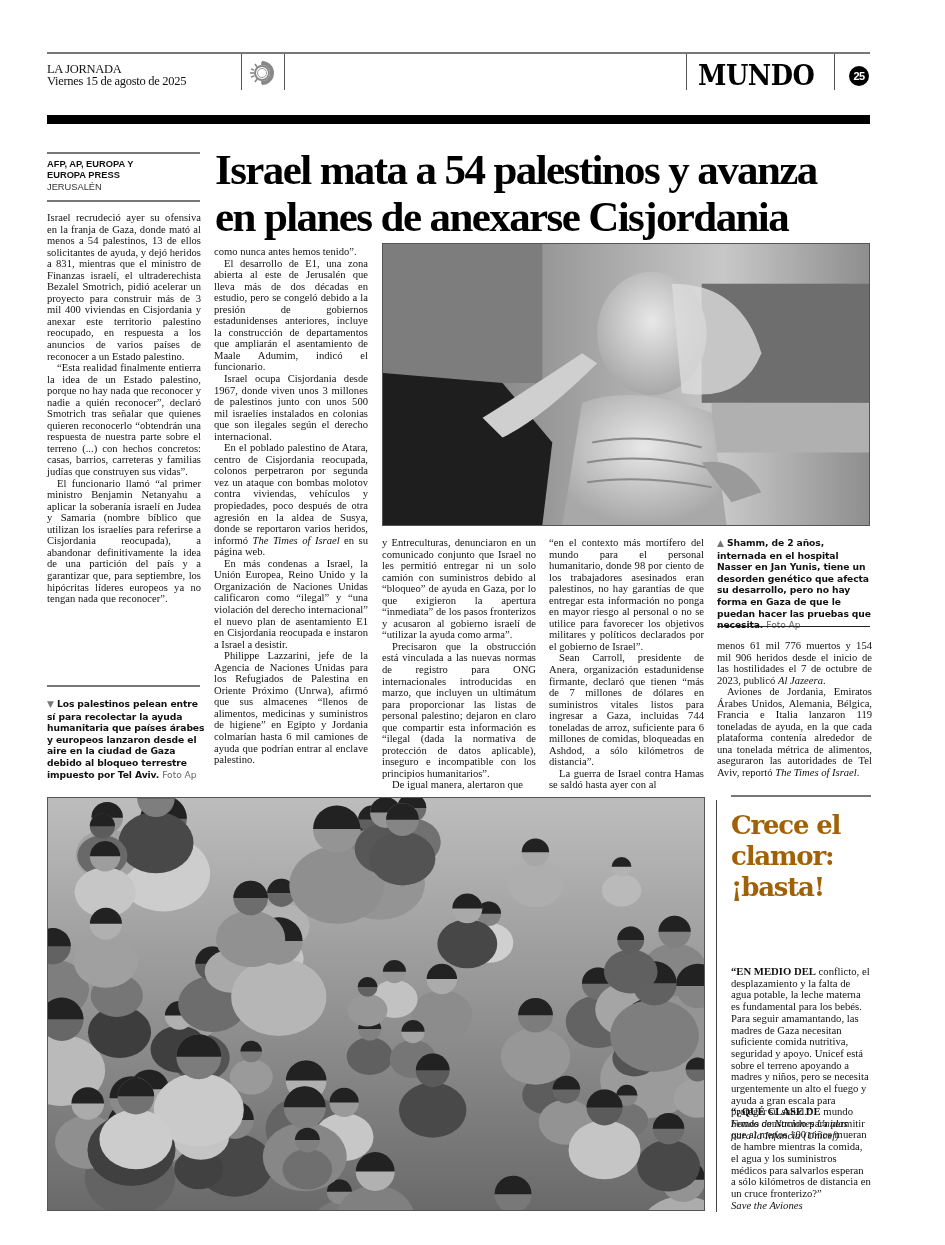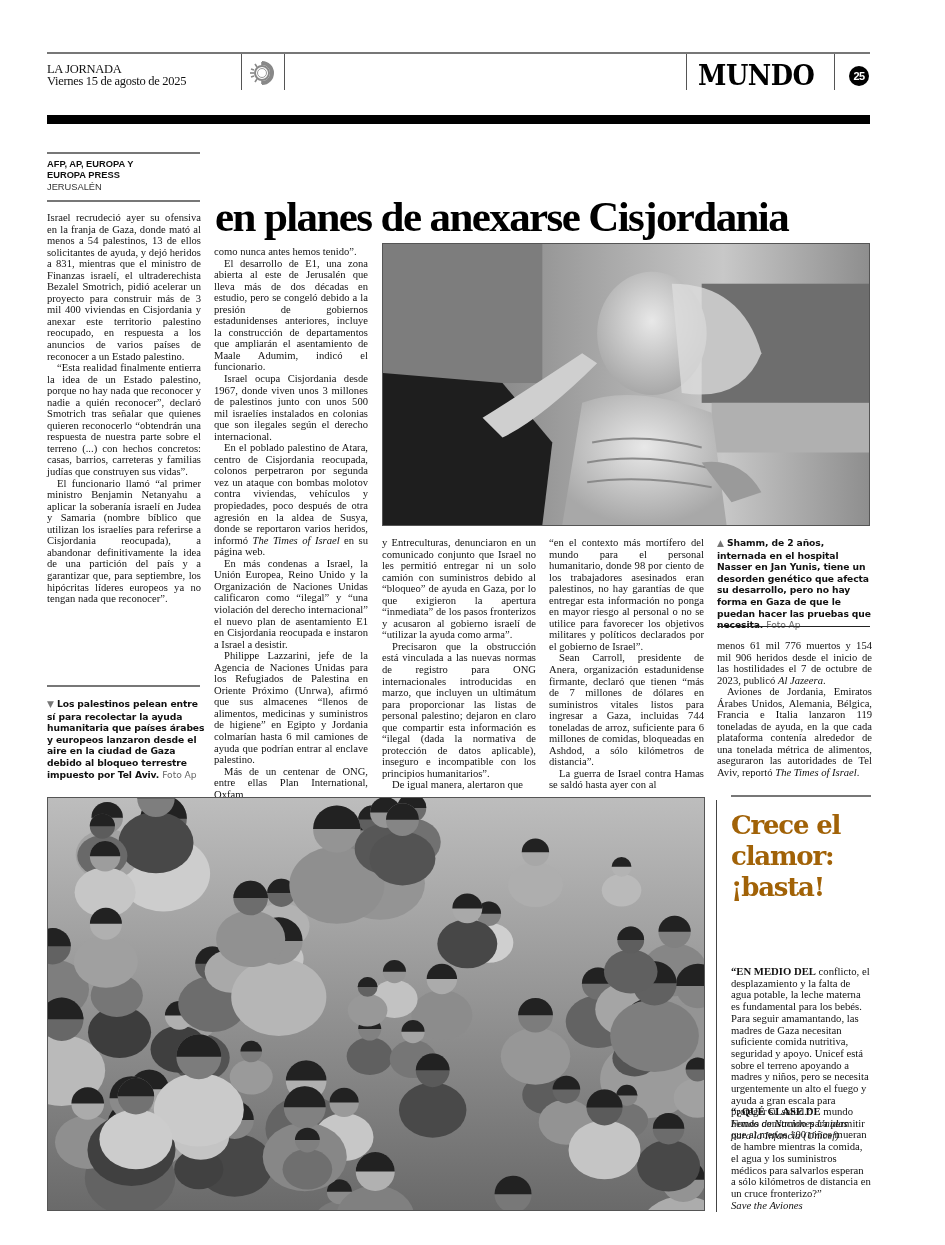--- a/index.html
+++ b/index.html
@@ -84,21 +84,21 @@
 
 <div class="byline-rule" style="top:152px"></div>
 <div class="byline">
   <div class="agencies">AFP, AP, EUROPA Y</div>
   <div class="agencies">EUROPA PRESS</div>
   <div class="place">JERUSALÉN</div>
 </div>
 <div class="byline-rule" style="top:200px"></div>
 
 <h1 class="headline">
-  <br>
+  <span>Israel mata a 54 palestinos y avanza</span><br>
   <span>en planes de anexarse Cisjordania</span>
 </h1>
 
 <div class="col" style="left:47px; top:212px; width:154px;">
   <p class="noindent">Israel recrudeció ayer su ofensiva en la franja de Gaza, donde mató al menos a 54 palestinos, 13 de ellos solicitantes de ayuda, y dejó heridos a 831, mientras que el ministro de Finanzas israelí, el ultraderechista Bezalel Smotrich, pidió acelerar un proyecto para construir más de 3 mil 400 viviendas en Cisjordania y anexar este territorio palestino reocupado, en respuesta a los anuncios de varios países de reconocer a un Estado palestino.</p>
   <p>“Esta realidad finalmente entierra la idea de un Estado palestino, porque no hay nada que reconocer y nadie a quién reconocer”, declaró Smotrich tras señalar que quienes quieren reconocerlo “obtendrán una respuesta de nuestra parte sobre el terreno (...) con hechos concretos: casas, barrios, carreteras y familias judías que construyen sus vidas”.</p>
   <p>El funcionario llamó “al primer ministro Benjamin Netanyahu a aplicar la soberanía israelí en Judea y Samaria (nombre bíblico que utilizan los israelíes para referirse a Cisjordania reocupada), a abandonar definitivamente la idea de una partición del país y a garantizar que, para septiembre, los hipócritas líderes europeos ya no tengan nada que reconocer”.</p>
 </div>
 
 <div class="rule" style="left:47px; top:685px; width:153px;"></div>
@@ -108,21 +108,20 @@
   <span class="credit">Foto Ap</span>
 </div>
 
 <div class="col" style="left:214px; top:246px; width:154px;">
   <p class="noindent">como nunca antes hemos tenido”.</p>
   <p>El desarrollo de E1, una zona abierta al este de Jerusalén que lleva más de dos décadas en estudio, pero se congeló debido a la presión de gobiernos estadunidenses anteriores, incluye la construcción de departamentos que ampliarán el asentamiento de Maale Adumim, indicó el funcionario.</p>
   <p>Israel ocupa Cisjordania desde 1967, donde viven unos 3 millones de palestinos junto con unos 500 mil israelíes instalados en colonias que son ilegales según el derecho internacional.</p>
   <p><span>En el poblado palestino de Atara, centro de Cisjordania reocupada, colonos perpetraron por segunda vez un ataque con bombas molotov contra viviendas, vehículos y propiedades, poco después de otra agresión en la aldea de Susya, donde se reportaron varios heridos, informó </span><i>The Times of Israel</i><span> en su página web.</span></p>
   <p>En más condenas a Israel, la Unión Europea, Reino Unido y la Organización de Naciones Unidas calificaron como “ilegal” y “una violación del derecho internacional” el nuevo plan de asentamiento E1 en Cisjordania reocupada e instaron a Israel a desistir.</p>
   <p>Philippe Lazzarini, jefe de la Agencia de Naciones Unidas para los Refugiados de Palestina en Oriente Próximo (Unrwa), afirmó que sus almacenes “llenos de alimentos, medicinas y suministros de higiene” en Egipto y Jordania colmarían hasta 6 mil camiones de ayuda que podrían entrar al enclave palestino.</p>
-  <p>Más de un centenar de ONG, entre ellas Plan International, Oxfam</p>
 </div>
 
 <div class="photo" style="left:382px; top:243px; width:488px; height:283px;">
   <svg viewBox="0 0 488 283" preserveAspectRatio="none">
     <defs>
       <linearGradient id="bg1" x1="0" y1="0" x2="1" y2="0">
         <stop offset="0" stop-color="#6a6a6a"></stop>
         <stop offset="0.35" stop-color="#9a9a9a"></stop>
         <stop offset="0.7" stop-color="#c8c8c8"></stop>
         <stop offset="1" stop-color="#8e8e8e"></stop>

